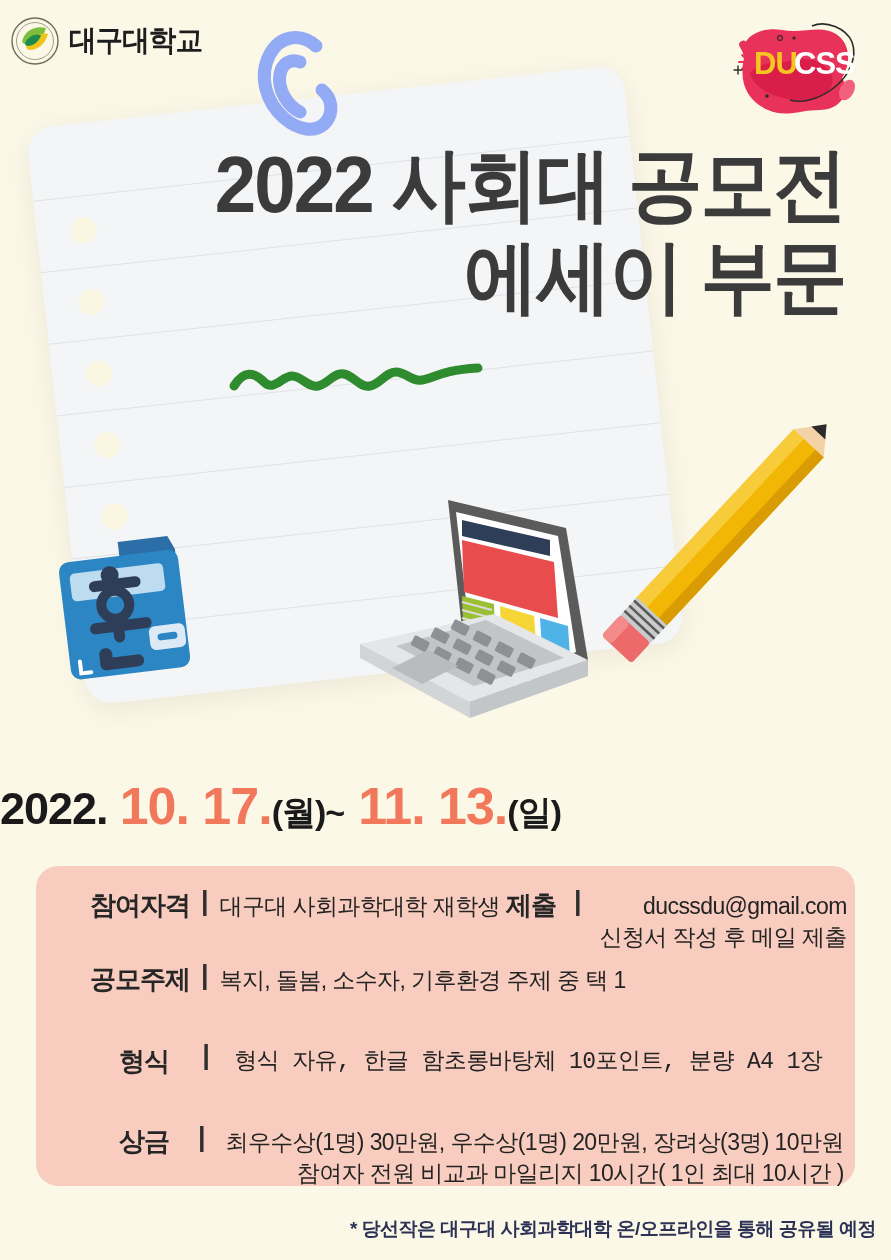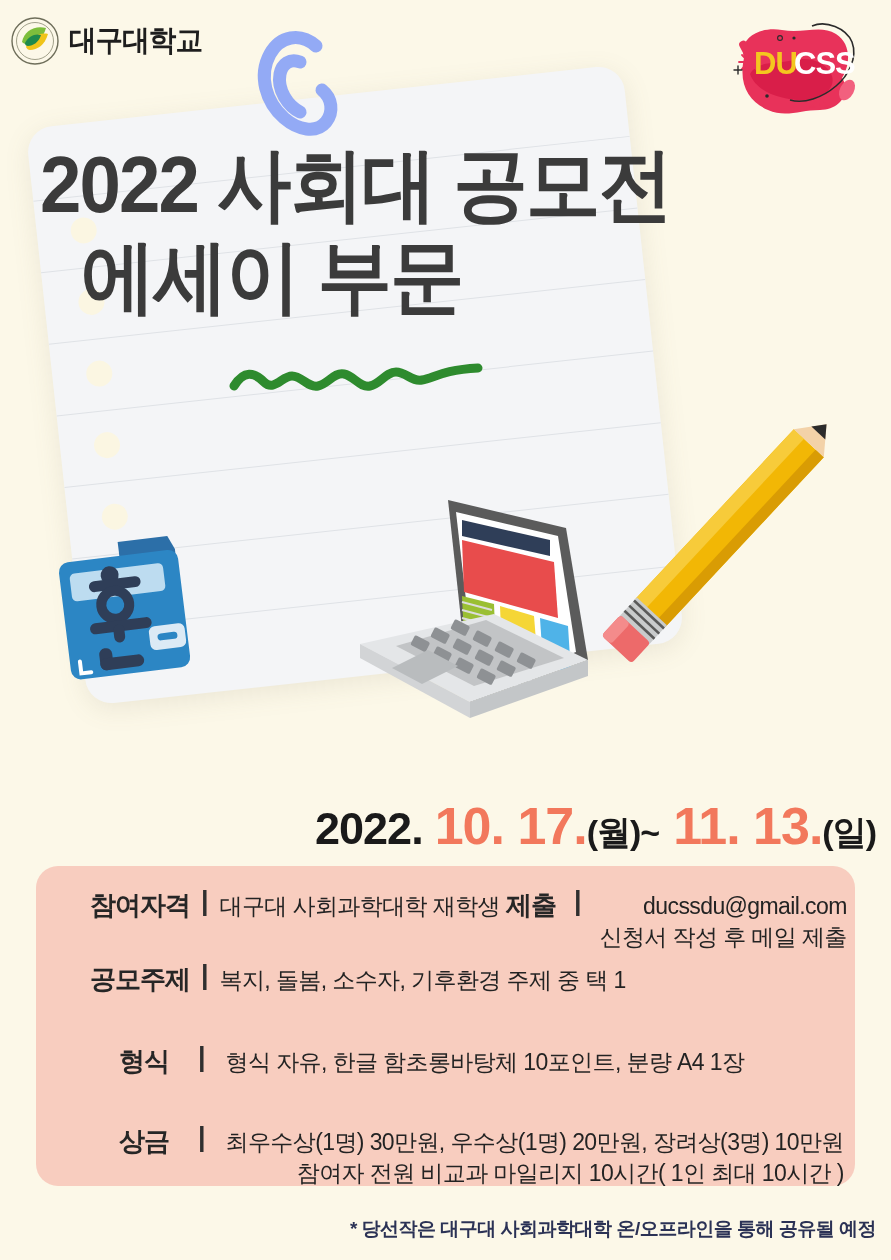--- a/index.html
+++ b/index.html
@@ -18,21 +18,21 @@
   .paper{position:absolute;inset:0;background:#F4F5F7;border-radius:26px;
     box-shadow:0 6px 26px rgba(120,115,95,.13);overflow:hidden;}
   .paper .rule{position:absolute;left:0;right:0;height:1px;background:#DFE2E6;}
   .paper .hole{position:absolute;left:34px;width:26px;height:26px;border-radius:50%;
     background:#FBF6E2;}
 
   
   .clip{position:absolute;left:238px;top:22px;width:120px;height:130px;}
 
   
-  .title-block{position:absolute;left:2px;right:0;top:146px;text-align:left;z-index:6;}
+  .title-block{position:absolute;left:8px;right:0;top:146px;text-align:right;z-index:6;}
   .title-line{
     color:#3B3B3B;font-weight:bold;font-size:80px;line-height:.97;
     letter-spacing:-2px;
     font-family:"Liberation Sans","DejaVu Sans",sans-serif;
     transform:scaleX(.93);
   }
   .title-line.l1{padding-left:8px;}
   .title-line.l2{padding-left:52px;margin-top:14px;}
 
   .squiggle{position:absolute;left:228px;top:356px;width:258px;height:40px;z-index:6;}
@@ -44,40 +44,40 @@
     transform:scaleX(.95);transform-origin:left center;}
   .ducss{position:absolute;right:14px;top:12px;width:146px;height:118px;z-index:9;}
 
   
   .laptop{position:absolute;left:352px;top:468px;width:290px;height:265px;z-index:5;}
   .pencil{position:absolute;left:555px;top:378px;width:320px;height:330px;z-index:5;}
   .bluecard{position:absolute;left:58px;top:532px;width:160px;height:155px;z-index:5;
     transform:rotate(-7deg);}
 
   
-  .dateline{position:absolute;left:0;right:0;top:796px;text-align:right;z-index:7;
+  .dateline{position:absolute;left:0;right:0;top:776px;text-align:left;z-index:7;
     font-size:45px;font-weight:bold;color:#1A1A1A;letter-spacing:-1px;white-space:nowrap;}
   .dateline .big{font-size:52px;}
   .dateline .accent{color:#F2785C;}
   .dateline .small{font-size:34px;}
 
   
   .infobox{position:absolute;left:36px;top:866px;width:819px;height:320px;
     background:#F8CDBF;border-radius:22px;z-index:7;}
 
   .row{position:absolute;display:flex;align-items:flex-start;}
   .lbl{font-size:26px;font-weight:bold;color:#262626;white-space:nowrap;letter-spacing:-1px;}
   .bar{font-size:27px;font-weight:bold;color:#2F2F2F;margin:0 11px;line-height:1;}
   .val{font-size:23px;color:#232323;letter-spacing:-.6px;line-height:1.35;white-space:nowrap;text-align:right;}
 
   .r-qual{left:54px;top:22px;}
   .r-submit{left:470px;top:22px;}
   .r-submit .val{text-align:left;}
   .r-topic{left:54px;top:96px;}
-  .r-format{left:74px;top:178px;}
+  .r-format{left:74px;top:178px;font-family:Liberation Mono, monospace;}
   .r-format .lbl{width:68px;text-align:center;}
   .r-prize{left:74px;top:258px;}
   .r-prize .lbl{width:68px;text-align:center;}
 
   .footnote{position:absolute;left:0;right:0;top:1216px;text-align:right;z-index:7;
     font-size:19px;font-weight:bold;color:#2B3255;letter-spacing:-.5px;}
 </style>
 </head>
 <body>
 

